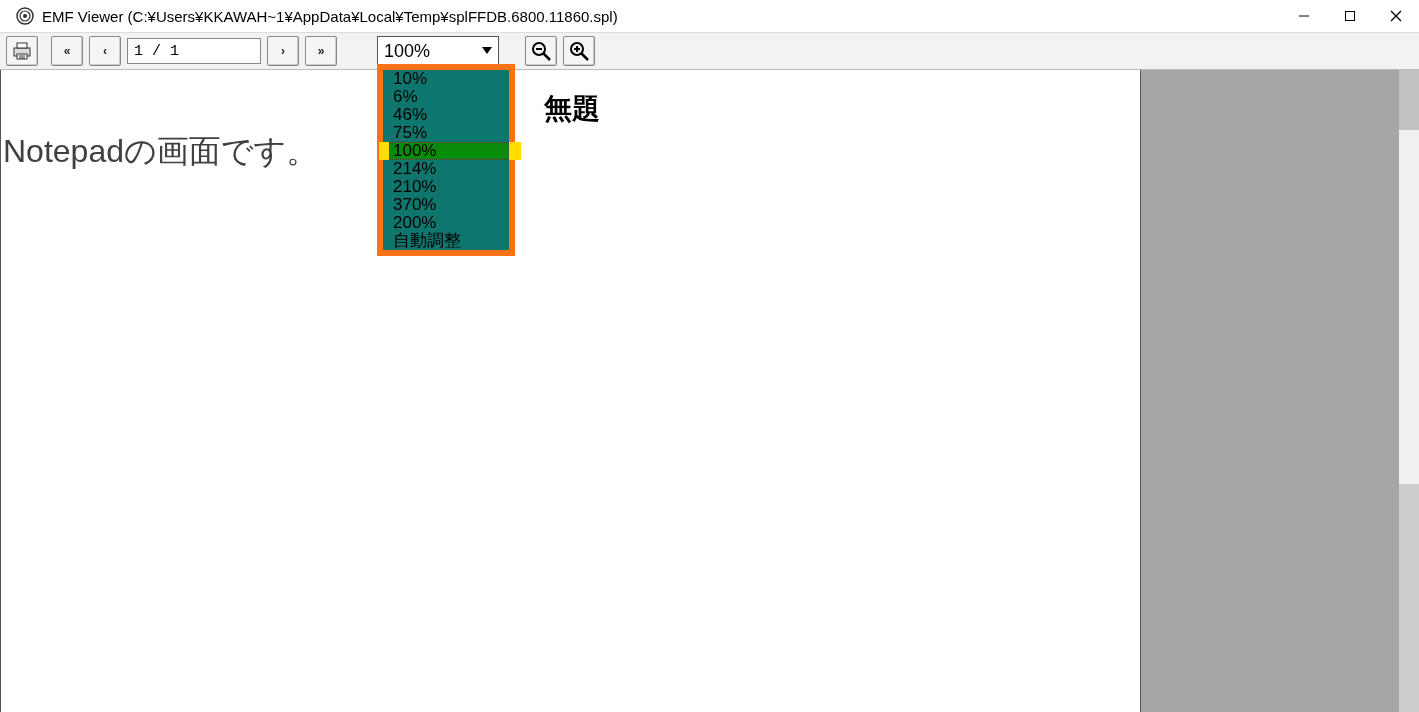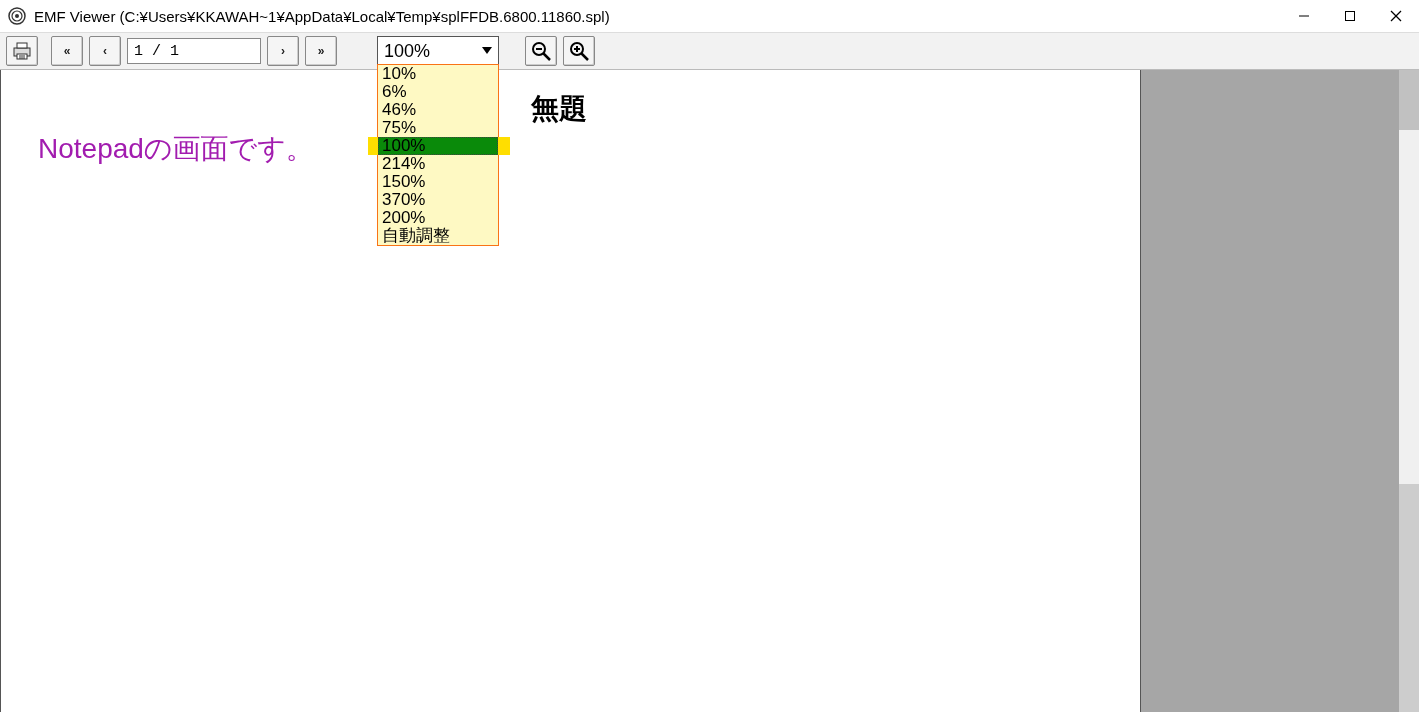--- a/index.html
+++ b/index.html
@@ -1,45 +1,45 @@
 <!DOCTYPE html>
 <html><head>
 <meta charset="utf-8">
 <style>
   html,body{margin:0;padding:0;width:1419px;height:712px;font-family:"Yu Gothic","Meiryo","MS PGothic",sans-serif;background:#fff;overflow:hidden;}
   
   .titlebar{height:32px;display:flex;align-items:center;justify-content:space-between;background:#fff;border-bottom:1px solid #ddd;}
-  .titlebar-left{display:flex;align-items:center;gap:8px;padding-left:8px;}
+  .titlebar-left{display:flex;align-items:center;gap:8px;padding-left:16px;}
   .app-icon svg{display:block;}
   .title-text{font-size:15px;color:#000;white-space:nowrap;}
   .titlebar-right{display:flex;height:100%;}
   .win-btn{width:46px;display:flex;align-items:center;justify-content:center;}
   
   .toolbar{height:36px;background:#f2f2f2;border-bottom:1px solid #bbb;display:flex;align-items:center;padding:0 6px;gap:6px;position:relative;}
   .tbtn{height:28px;border:1px solid #888;background:#f5f5f5;display:flex;align-items:center;justify-content:center;border-radius:2px;box-shadow:inset -1px -1px 0 #ccc;}
   .tbtn.small{width:30px;font-size:12px;font-weight:bold;color:#222;}
   .tbtn.icon{width:30px;}
   .page-input{height:24px;width:120px;border:1px solid #888;background:#fff;padding:0 6px;font-size:15px;display:flex;align-items:center;font-family:Liberation Mono, monospace;}
   .zoom-wrap{position:relative;margin-left:14px;}
   .zoom-select{height:28px;width:110px;border:1px solid #555;background:#fff;display:flex;align-items:center;justify-content:space-between;padding:0 4px 0 6px;font-size:18px;}
   .zoom-caret{width:14px;height:14px;}
-  .dropdown{position:absolute;top:28px;left:0;width:120px;border:1px solid #f97316;background:#fef9c3;z-index:10;}
+  .dropdown{position:absolute;top:28px;left:0;width:120px;border:6px solid #f97316;background:#0f766e;z-index:10;padding-left:6px;}
   .dropdown-item{font-size:17px;line-height:18px;height:18px;padding:0 4px;white-space:nowrap;}
   .dropdown-item.selected{position:relative;color:#000;}
   .dropdown-item.selected::before{content:"";position:absolute;left:-10px;right:-12px;top:0;bottom:0;background:#ffde00;z-index:-2;}
   .dropdown-item.selected::after{content:"";position:absolute;left:0;right:0;top:0;bottom:0;background:#0a8a0a;z-index:-1;border:1px dotted #444;}
   .sep{width:1px;height:28px;background:transparent;}
   
   .content-area{display:flex;height:calc(712px - 32px - 36px);position:relative;}
   .page-view{flex:1;background:#fff;border:1px solid #555;border-top:none;position:relative;overflow:hidden;}
   .gray-strip{width:258px;background:#a6a6a6;}
   .vscroll{width:20px;background:#f0f0f0;display:flex;flex-direction:column;}
   .vscroll .thumb{width:100%;background:#c1c1c1;}
-  .doc-title{position:absolute;top:20px;left:530px;font-size:28px;font-weight:bold;color:#000;}
-  .doc-body{position:absolute;top:60px;left:2px;font-size:28px;color:#a21caf;margin-left:35px;}
+  .doc-title{position:absolute;top:20px;left:543px;font-size:28px;font-weight:bold;color:#000;}
+  .doc-body{position:absolute;top:60px;left:2px;font-size:32px;color:#404040;}
   
   .icon-svg{display:block;}
 </style>
 </head>
 <body>
 
 <div class="titlebar">
   <div class="titlebar-left">
     <span class="app-icon">
       <svg width="18" height="18" viewBox="0 0 18 18">
@@ -96,21 +96,21 @@
           </svg>
       </span>
     </div>
     <div class="dropdown" id="zoom-dropdown">
         <div class="dropdown-item">10%</div>
         <div class="dropdown-item">6%</div>
         <div class="dropdown-item">46%</div>
         <div class="dropdown-item">75%</div>
         <div class="dropdown-item selected">100%</div>
         <div class="dropdown-item">214%</div>
-        <div class="dropdown-item">150%</div>
+        <div class="dropdown-item">210%</div>
         <div class="dropdown-item">370%</div>
         <div class="dropdown-item">200%</div>
         <div class="dropdown-item">自動調整</div>
       </div>
   </div>
   <div class="sep" style="width:14px"></div>
   <div class="tbtn icon">
     <svg class="icon-svg" width="22" height="22" viewBox="0 0 22 22">
       <circle cx="9" cy="9" r="6" fill="none" stroke="#000" stroke-width="2"></circle>
       <line x1="13.5" y1="13.5" x2="20" y2="20" stroke="#000" stroke-width="2.5"></line>

